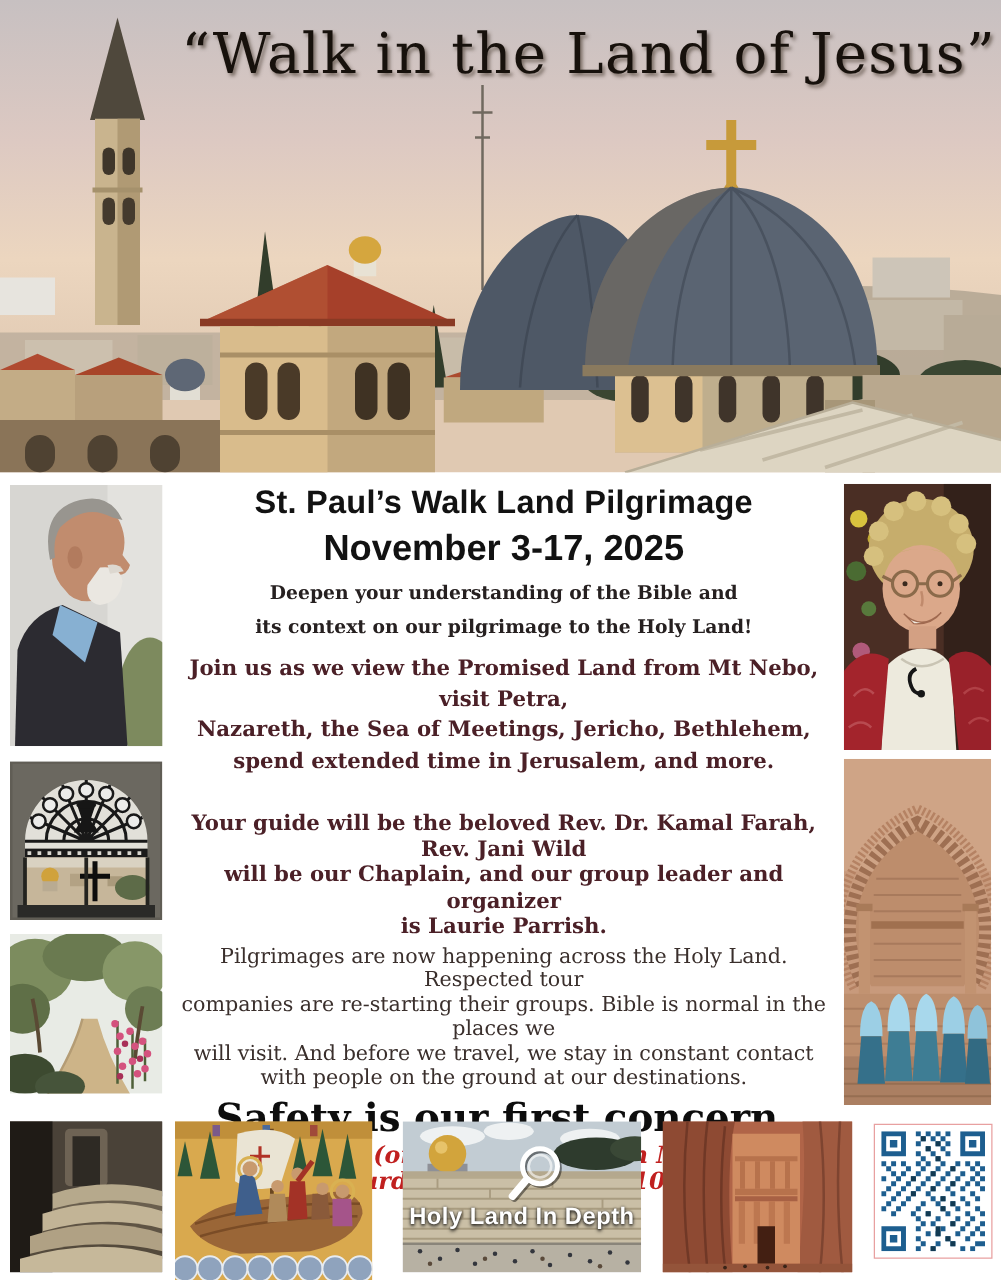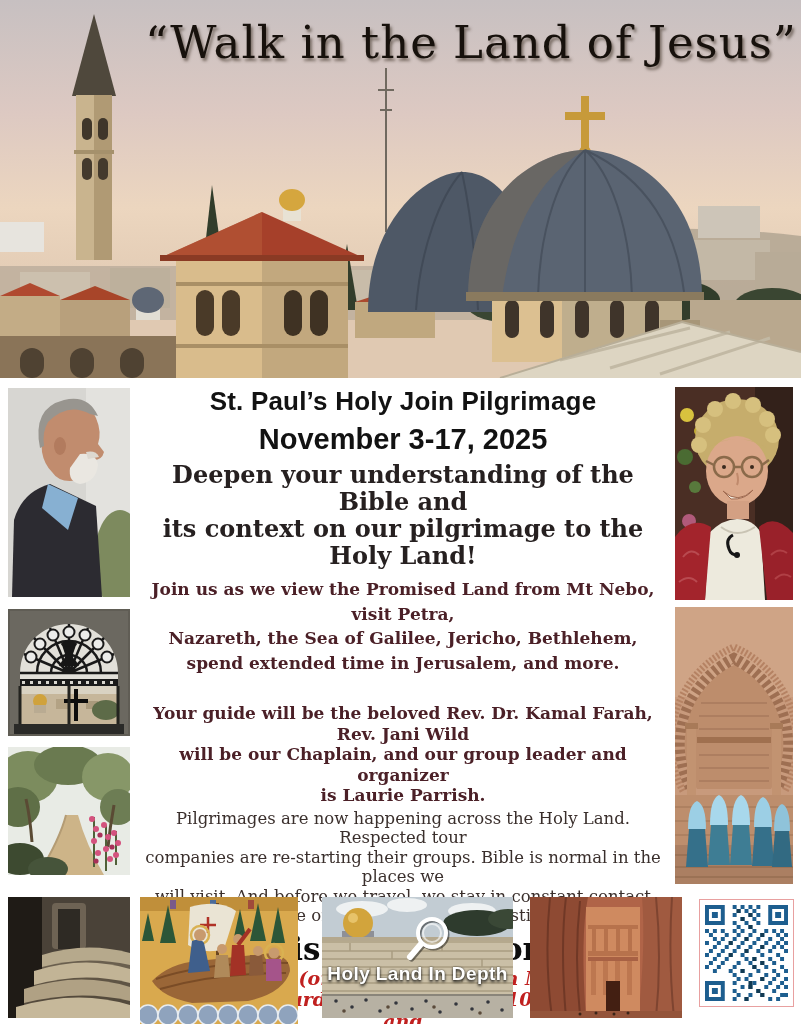--- a/index.html
+++ b/index.html
@@ -17,21 +17,21 @@
     font-family:"DejaVu Serif", serif; font-size:45px; font-weight:400;
     color:#17110c; letter-spacing:1px; white-space:nowrap;
     text-shadow:2px 3px 3px rgba(55,42,30,0.55);
   }
 
   
   .content { position:absolute; left:136px; top:386px; width:534px; text-align:center; }
   .h1 { font-weight:bold; font-size:26px; color:#121212; letter-spacing:0.2px; }
   .h2 { font-weight:bold; font-size:29px; color:#121212; margin-top:6px;text-align:center; }
   .intro { margin-top:5px; font-family:"DejaVu Serif", serif; font-weight:bold;
-           font-size:24px; line-height:27px; color:#262020; }
+           font-size:15px; line-height:27px; color:#262020; }
   .join  { margin-top:8px; font-family:"DejaVu Serif", serif; font-weight:bold;
            font-size:17px; line-height:24.5px; color:#4b2027; }
   .guide { margin-top:28px; font-family:"DejaVu Serif", serif; font-weight:bold;
            font-size:17px; line-height:20.5px; color:#4b2027; }
   .update{ margin-top:3px; font-family:"DejaVu Serif", serif; font-weight:normal;
            font-size:16.5px; line-height:19.5px; color:#3a2f2c; }
   .safety{ margin-top:5px; font-family:"DejaVu Serif", serif; font-weight:bold;
            font-size:31px; color:#0d0d0d; }
   .meetings{ margin-top:1px; font-family:"DejaVu Serif", serif; font-weight:bold;
            font-style:italic; font-size:19px; line-height:21.5px; color:#c0201f; }
@@ -335,29 +335,29 @@
         <path d="M55,258 L58,218 H74 L77,258 Z" fill="#3e7d94"></path>
         <path d="M79,220 Q79,194 88,190 Q97,194 97,220 Z" fill="#9ccfe5"></path>
         <path d="M77,259 L80,220 H96 L99,259 Z" fill="#35708a"></path>
         <path d="M99,224 Q99,200 107,197 Q115,200 115,224 Z" fill="#8fc3da"></path>
         <path d="M97,260 L100,224 H114 L117,260 Z" fill="#326a82"></path>
       </g>
     </svg>
   </div>
 
   <div class="content">
-    <div class="h1">St. Paul’s Holy Join Pilgrimage</div>
+    <div class="h1">St. Paul’s Walk Land Pilgrimage</div>
     <div class="h2">November 3-17, 2025</div>
     <div class="intro">
       <div>Deepen your understanding of the Bible and</div>
       <div>its context on our pilgrimage to the Holy Land!</div>
     </div>
     <div class="join">
       <div>Join us as we view the Promised Land from Mt Nebo, visit Petra,</div>
-      <div>Nazareth, the Sea of Galilee, Jericho, Bethlehem,</div>
+      <div>Nazareth, the Sea of Meetings, Jericho, Bethlehem,</div>
       <div>spend extended time in Jerusalem, and more.</div>
     </div>
     <div class="guide">
       <div>Your guide will be the beloved Rev. Dr. Kamal Farah, Rev. Jani Wild</div>
       <div>will be our Chaplain, and our group leader and organizer</div>
       <div>is Laurie Parrish.</div>
     </div>
     <div class="update">
       <div>Pilgrimages are now happening across the Holy Land. Respected tour</div>
       <div>companies are re-starting their groups. Bible is normal in the places we</div>

